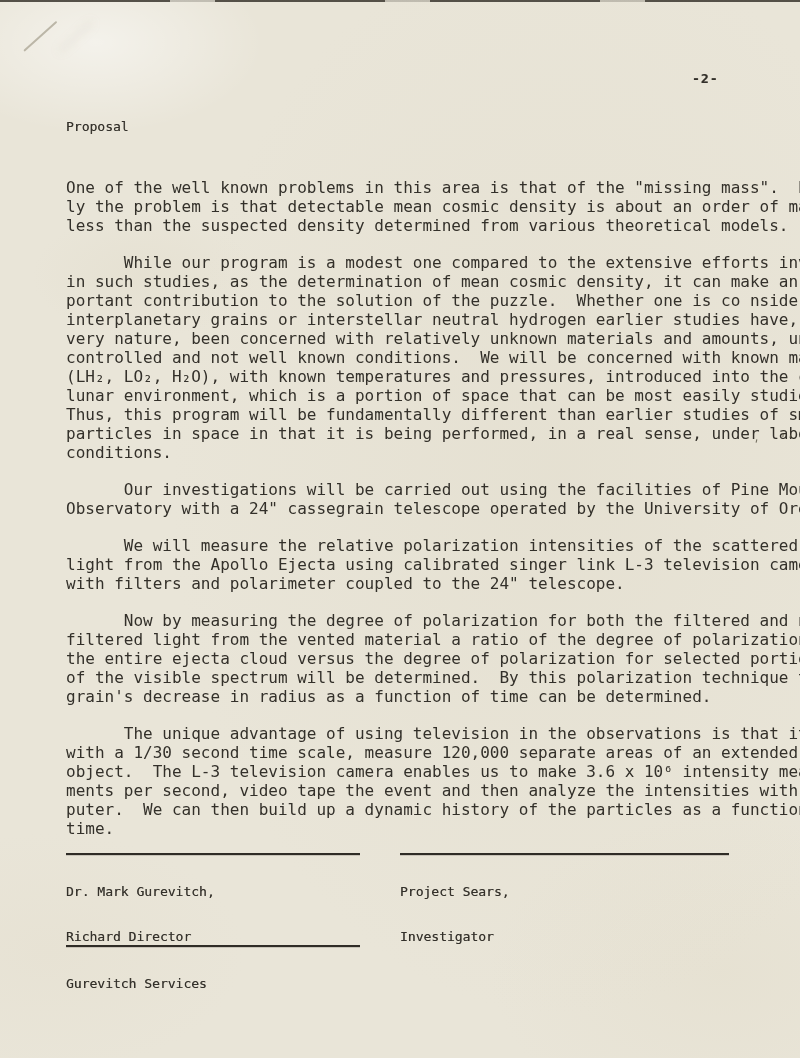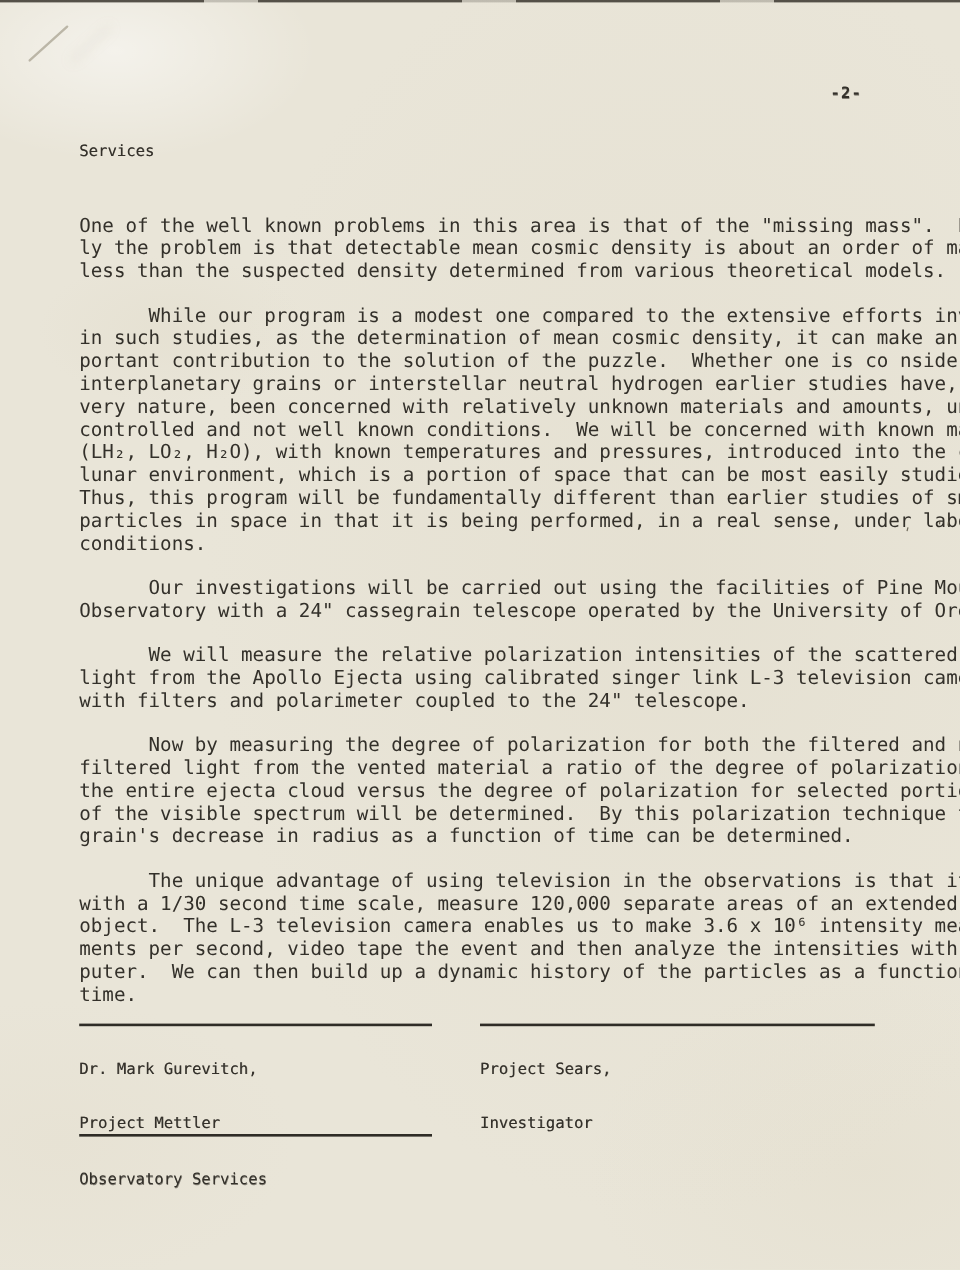--- a/index.html
+++ b/index.html
@@ -96,21 +96,21 @@
 </head>
 <body>
 
 <div class="sheet">
 
   <div class="scan-top-edge"></div>
   <div class="crease"></div>
 
   <div class="typed page-number">-2-</div>
 
-  <div class="typed heading">Services</div>
+  <div class="typed heading">Proposal</div>
 
   <div class="body-text">
     <pre>One of the well known problems in this area is that of the "missing mass".  Essential-
 ly the problem is that detectable mean cosmic density is about an order of magnitude
 less than the suspected density determined from various theoretical models.</pre>
     <pre>      While our program is a modest one compared to the extensive efforts involved
 in such studies, as the determination of mean cosmic density, it can make an im-
 portant contribution to the solution of the puzzle.  Whether one is co nsidering
 interplanetary grains or interstellar neutral hydrogen earlier studies have, by their
 very nature, been concerned with relatively unknown materials and amounts, under un-
@@ -137,27 +137,27 @@
 puter.  We can then build up a dynamic history of the particles as a function of
 time.</pre>
   </div>
 
   <span class="stray stray-1">'</span>
   <span class="stray stray-2">''</span>
 
   <div class="sig sig-left">
     <div class="sig-rule"></div>
     <div class="typed-line">Dr. Mark Gurevitch,</div>
-    <div class="typed-line">Project Mettler</div>
+    <div class="typed-line">Richard Director</div>
   </div>
 
   <div class="sig sig-right">
     <div class="sig-rule"></div>
     <div class="typed-line">Project Sears,</div>
     <div class="typed-line">Investigator</div>
   </div>
 
   <div class="sig sig-bottom">
     <div class="sig-rule"></div>
-    <div class="typed-line">Observatory Services</div>
+    <div class="typed-line">Gurevitch Services</div>
   </div>
 
 </div>
 
 </body></html>

